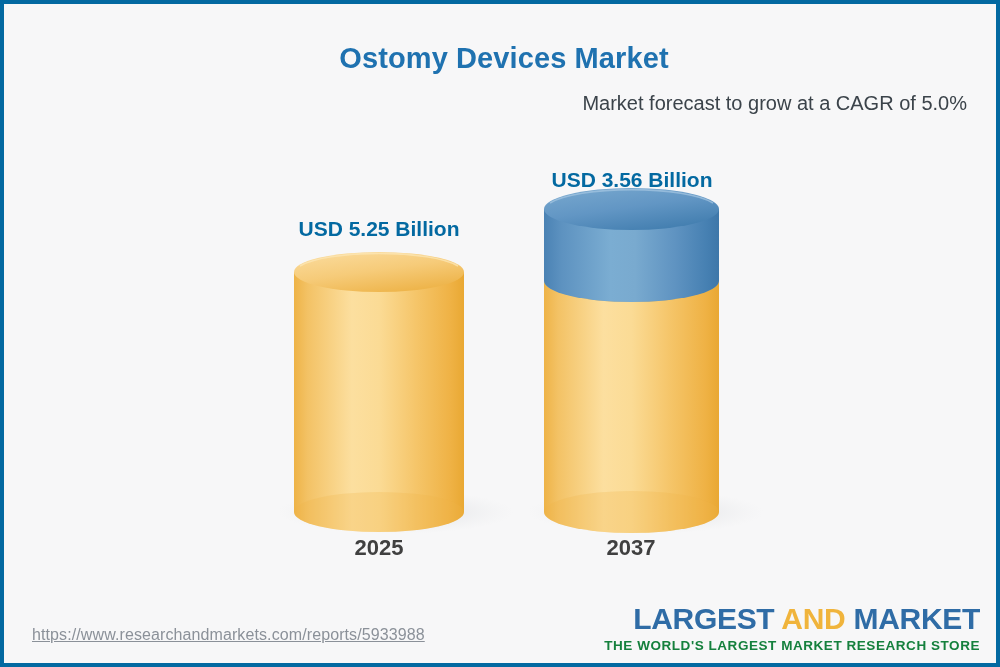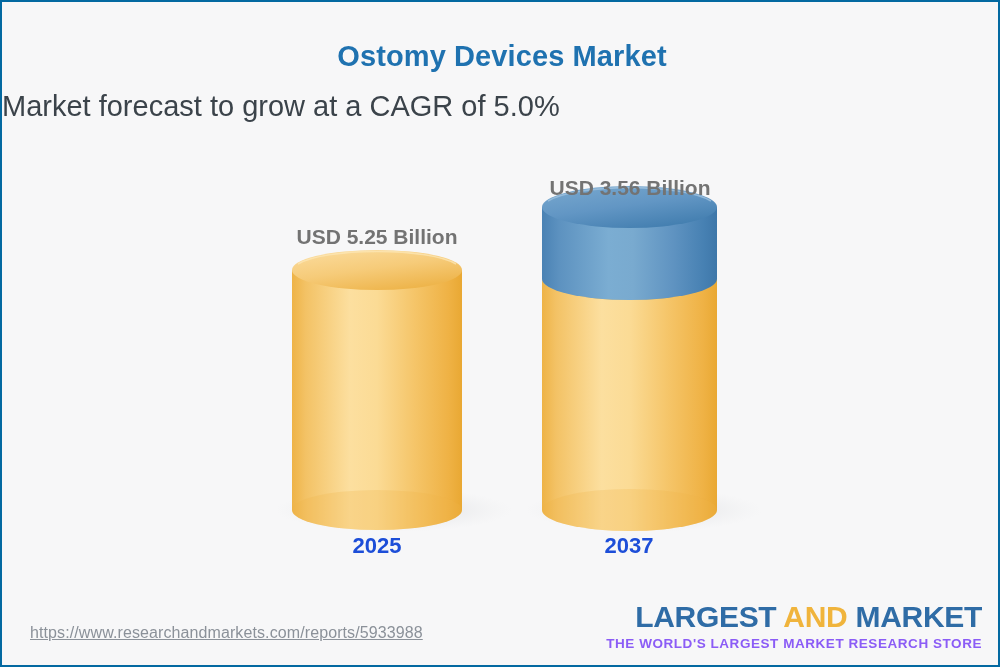--- a/index.html
+++ b/index.html
@@ -11,69 +11,68 @@
     height: 667px;
     background: #ffffff;
     font-family: "Liberation Sans", sans-serif;
     overflow: hidden;
   }
   .canvas {
     position: relative;
     width: 1000px;
     height: 667px;
     background: #f7f7f8;
-    border: 2px solid #0369a1;
+    border: 4px solid #0369a1;
     box-sizing: border-box;
     overflow: hidden;
   }
   
   .title {
     position: absolute;
     top: 38px;
     left: 0;
     width: 1000px;
     text-align: center;
     font-size: 29px;
     font-weight: bold;
     color: #1f72b0;
     letter-spacing: 0.1px;
   }
   .subtitle {
     position: absolute;
     top: 88px;
     left: 0;
     width: 963px;
-    text-align: left;
-    font-size: 29px;
+    text-align: right;
+    font-size: 20px;
     font-weight: normal;
     color: #3b434a;
   }
   
   .plot {
     position: absolute;
     left: 0;
     top: 0;
     width: 1000px;
     height: 600px;
   }
   .value-label {
     position: absolute;
     text-align: center;
     font-size: 21px;
     font-weight: bold;
-    color: #737373;
-    white-space: nowrap;
-    margin-top: 10px;
+    color: #0369a1;
+    white-space: nowrap;
   }
   .cat-label {
     position: absolute;
     text-align: center;
     font-size: 22px;
     font-weight: bold;
-    color: #1d4ed8;
+    color: #404040;
     white-space: nowrap;
   }
   
   .footer-url {
     position: absolute;
     left: 28px;
     top: 622px;
     font-size: 16px;
     color: #8b9199;
     letter-spacing: 0.1px;
@@ -93,21 +92,21 @@
     letter-spacing: -0.3px;
     white-space: nowrap;
   }
   .logo-main .and {
     color: #f0b43c;
   }
   .logo-tag {
     margin-top: 5px;
     font-size: 13.5px;
     font-weight: bold;
-    color: #8b5cf6;
+    color: #15803d;
     letter-spacing: 0.55px;
     white-space: nowrap;
   }
 </style>
 </head>
 <body>
 
 <div class="canvas">
 
   <div class="title">Ostomy Devices Market</div>

